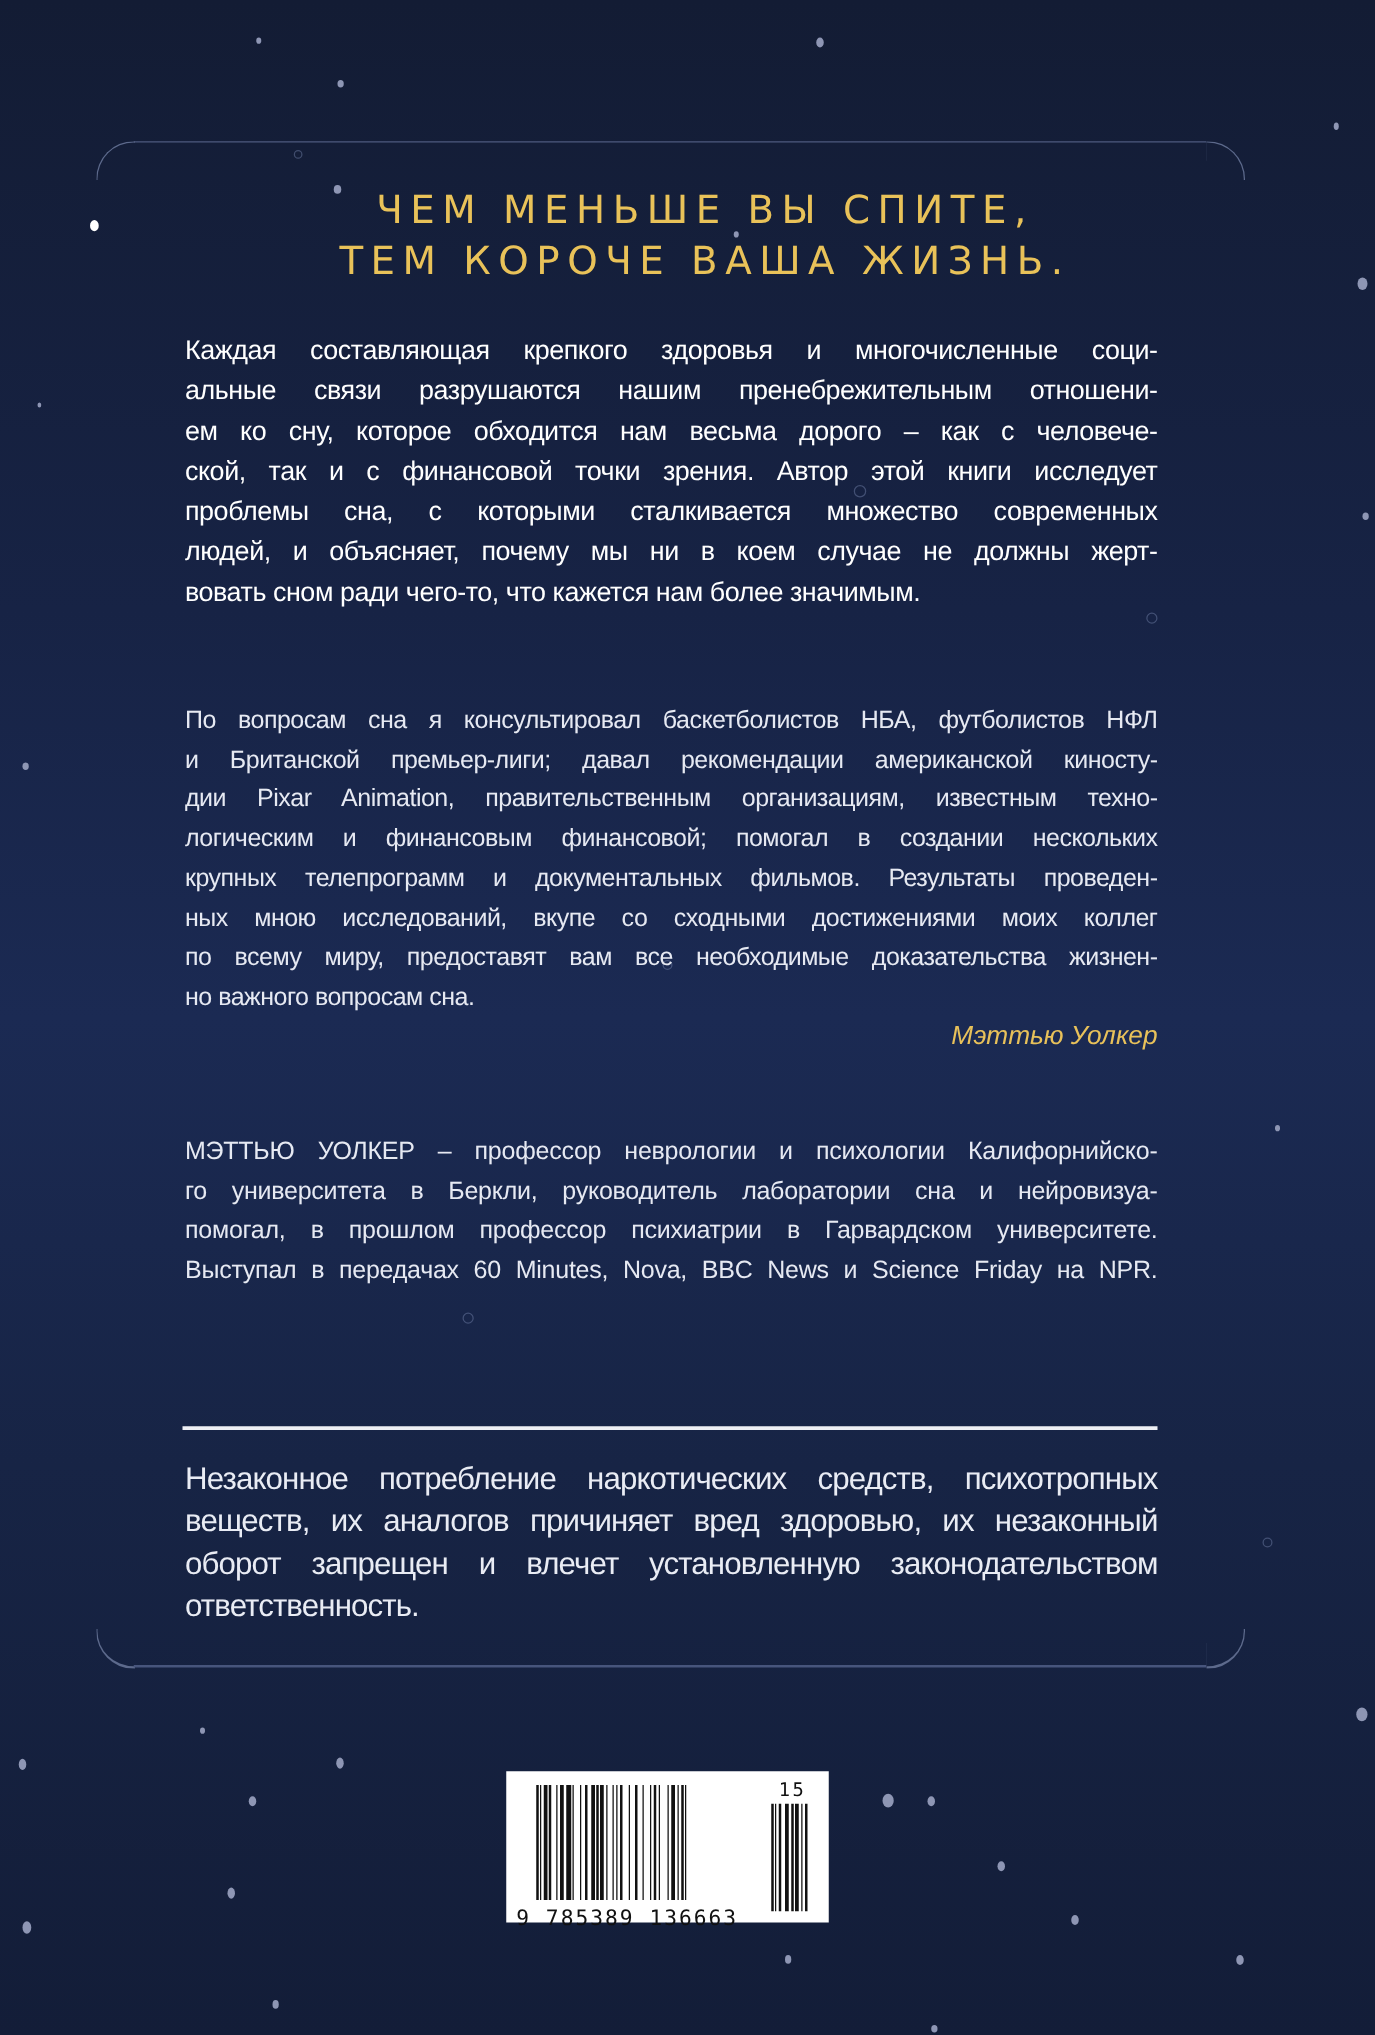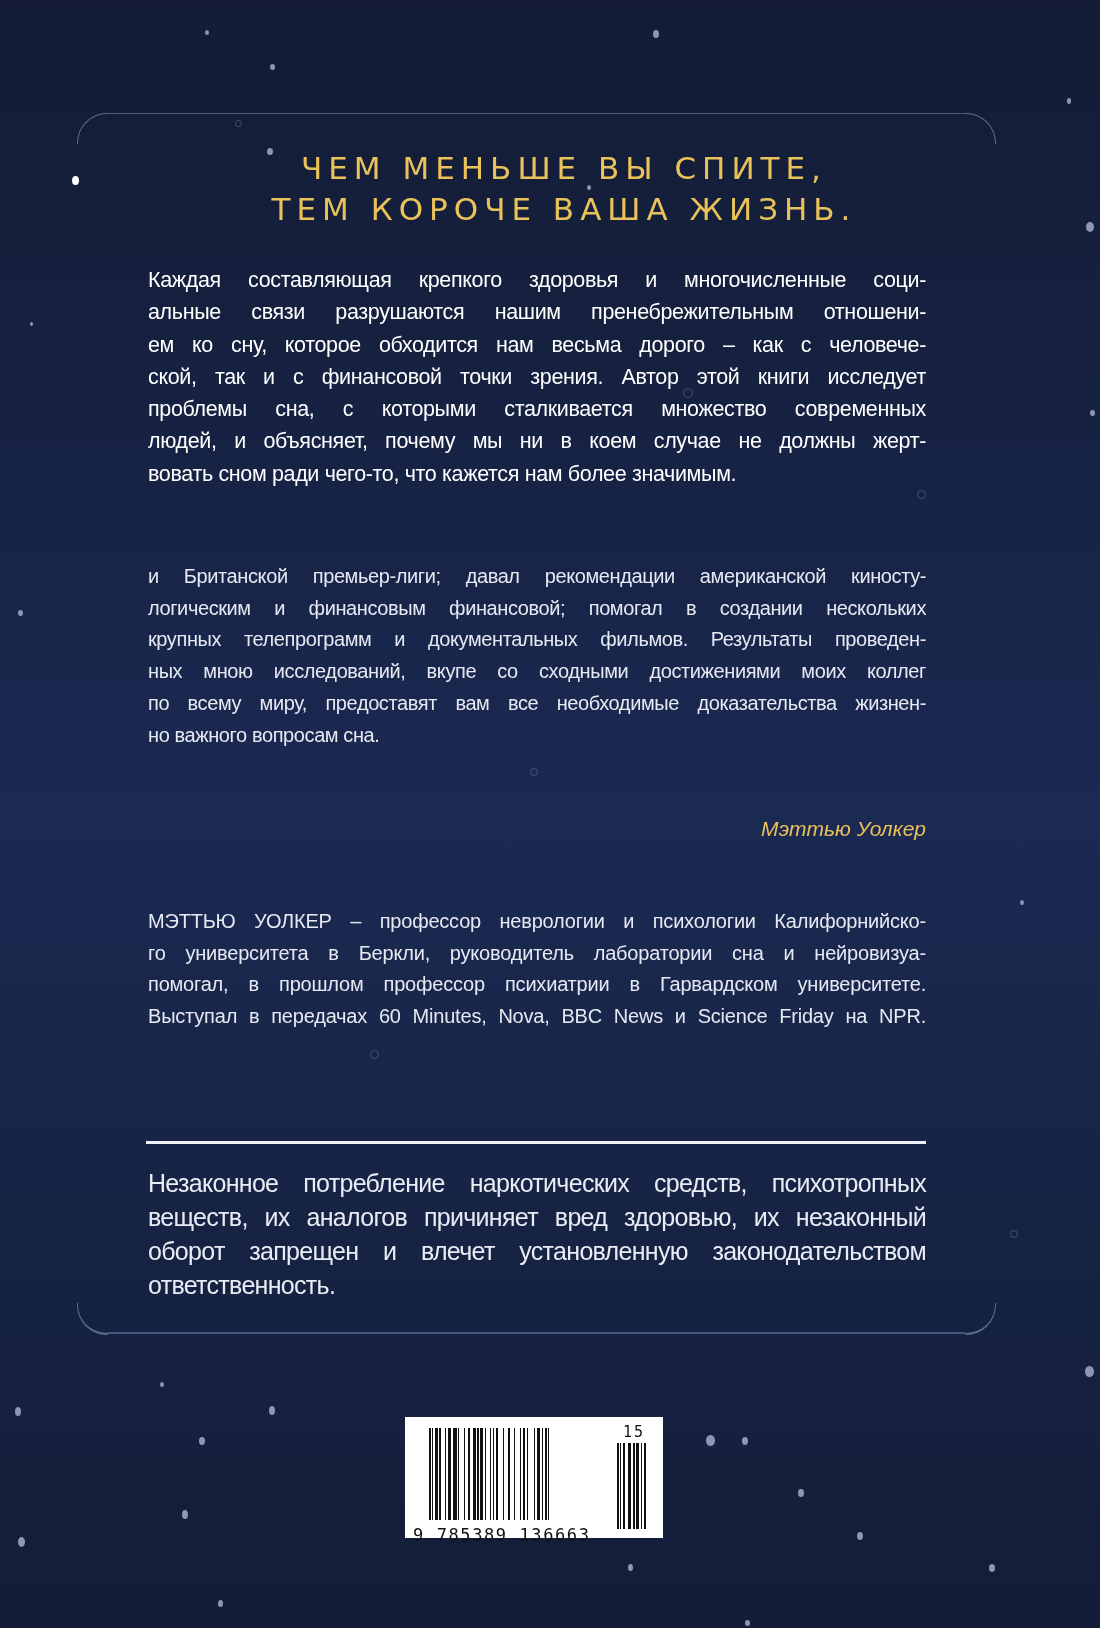--- a/index.html
+++ b/index.html
@@ -106,21 +106,23 @@
   <div>Каждая составляющая крепкого здоровья и многочисленные соци-</div>
   <div>альные связи разрушаются нашим пренебрежительным отношени-</div>
   <div>ем ко сну, которое обходится нам весьма дорого – как с человече-</div>
   <div>ской, так и с финансовой точки зрения. Автор этой книги исследует</div>
   <div>проблемы сна, с которыми сталкивается множество современных</div>
   <div>людей, и объясняет, почему мы ни в коем случае не должны жерт-</div>
   <div class="last">вовать сном ради чего-то, что кажется нам более значимым.</div>
 </div>
 
 <div class="para quote">
+  <div>По вопросам сна я консультировал баскетболистов НБА, футболистов НФЛ</div>
   <div>и Британской премьер-лиги; давал рекомендации американской киносту-</div>
+  <div>дии Pixar Animation, правительственным организациям, известным техно-</div>
   <div>логическим и финансовым финансовой; помогал в создании нескольких</div>
   <div>крупных телепрограмм и документальных фильмов. Результаты проведен-</div>
   <div>ных мною исследований, вкупе со сходными достижениями моих коллег</div>
   <div>по всему миру, предоставят вам все необходимые доказательства жизнен-</div>
   <div class="last">но важного вопросам сна.</div>
 </div>
 
 <div class="signature">Мэттью Уолкер</div>
 
 <div class="para bio">

